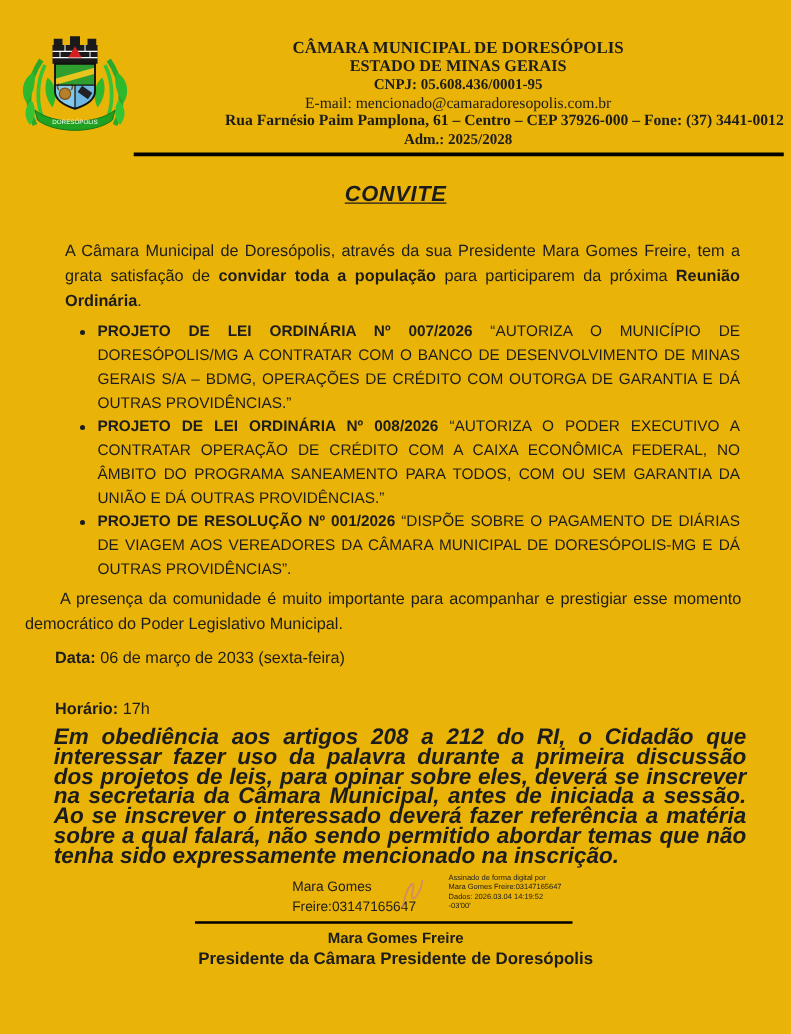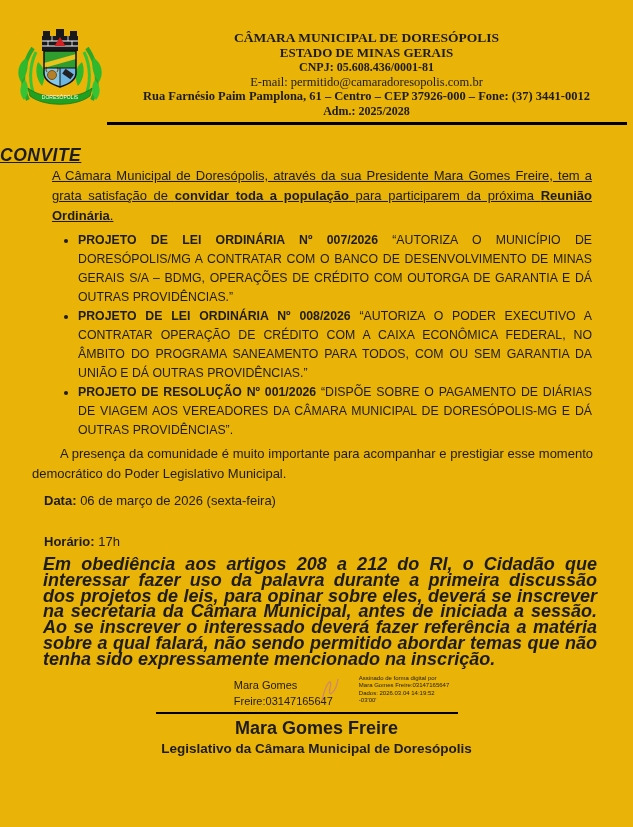--- a/index.html
+++ b/index.html
@@ -17,62 +17,62 @@
   .logo { width:92px; height:92px; margin-left:14px; flex:none; }
   .header-text {
     flex:1; text-align:center;
     font-family:"Liberation Serif", serif;
     font-weight:bold; line-height:14.5px; padding-top:9px; padding-right:6px;
   }
   .ht-org     { font-size:13.5px; }
   .ht-state   { font-size:13px; }
   .ht-cnpj    { font-size:12px; }
   .ht-email   { font-size:12.5px; font-weight:normal; }
-  .ht-address { font-size:12.5px; }
+  .ht-address { font-size:12.5px;text-align:right; }
   .ht-adm     { font-size:12px; }
   .header-rule { height:3px; background:#000; margin:4px 6px 0 107px; }
 
   
   .doc-title {
-    margin:20px 0 0 0; 
+    margin:20px 0 0 0; text-align:center;
     font-size:17.5px; font-weight:bold; font-style:italic;
     text-decoration:underline; letter-spacing:0.5px;
   }
 
   
   .intro {
-    margin:0 41px 0 52px;
-    font-size:13px; line-height:20px; text-align:justify;text-decoration:underline;
+    margin:25px 41px 0 52px;
+    font-size:13px; line-height:20px; text-align:justify;
   }
   .order-heading { margin:2px 41px 0 52px; font-size:13px; font-weight:bold; line-height:17px; }
   ul.order-list { margin:5px 41px 0 52px; padding-left:26px; }
   ul.order-list li {
     font-size:12.3px; line-height:19px; text-align:justify;
     list-style:disc;
   }
   .presence {
-    margin:4px 40px 0 32px; text-indent:28px;
+    margin:4px 40px 0 20px; text-indent:28px;
     font-size:13px; line-height:20px; text-align:justify;
   }
   .detail { margin:10px 40px 0 44px; font-size:13px; line-height:13px; }
   .detail + .detail { margin-top:28px; }
   .notice {
     margin:9px 36px 0 43px;
     font-size:18px; line-height:15.8px;
     font-weight:bold; font-style:italic; text-align:justify;
   }
 
   
   .signature { margin-top:5px; display:flex; flex-direction:column; align-items:center; }
   .stamp { position:relative; display:flex; align-items:flex-start; gap:16px; height:38px; transform:translateX(25px); }
   .stamp-name { font-size:11px; line-height:16px; padding-top:4px; white-space:nowrap; }
   .stamp-flourish { position:absolute; left:82px; top:0; }
   .stamp-details { font-size:6px; line-height:7.5px; padding-top:2px; padding-left:10px; white-space:nowrap; }
   .sig-rule { width:302px; border-top:2px solid #000; margin-top:1px; transform:translateX(-10px); }
-  .sig-name { font-size:18px; font-weight:bold; margin-top:4px; }
+  .sig-name { font-size:12px; font-weight:bold; margin-top:4px; }
   .sig-role { font-size:13.5px; font-weight:bold; margin-top:2px; }
 </style>
 </head>
 <body>
 
 <div class="page">
 
   <div class="header">
     <svg class="logo" viewBox="0 0 92 92" aria-hidden="true">
 
@@ -127,41 +127,41 @@
 
       <g>
         <path d="M14,66 C28,78 64,78 78,66 L76,74 C62,85 30,85 16,74 Z" fill="#21a121" stroke="#157815" stroke-width="0.8"></path>
         <text x="46" y="77" text-anchor="middle" font-size="5" font-family="Liberation Sans, sans-serif" fill="#ffffff">DORESÓPOLIS</text>
       </g>
     </svg>
 
     <div class="header-text">
       <div class="ht-org">CÂMARA MUNICIPAL DE DORESÓPOLIS</div>
       <div class="ht-state">ESTADO DE MINAS GERAIS</div>
-      <div class="ht-cnpj">CNPJ: 05.608.436/0001-81</div>
-      <div class="ht-email">E-mail: permitido@camaradoresopolis.com.br</div>
+      <div class="ht-cnpj">CNPJ: 05.608.436/0001-95</div>
+      <div class="ht-email">E-mail: mencionado@camaradoresopolis.com.br</div>
       <div class="ht-address">Rua Farnésio Paim Pamplona, 61 – Centro – CEP 37926-000 – Fone: (37) 3441-0012</div>
       <div class="ht-adm">Adm.: 2025/2028</div>
     </div>
   </div>
   <div class="header-rule"></div>
 
   <div class="doc-title">CONVITE</div>
 
   <p class="intro"><span>A Câmara Municipal de Doresópolis, através da sua Presidente Mara Gomes Freire, tem a grata satisfação de </span><b>convidar toda a população</b><span> para participarem da próxima </span><b>Reunião Ordinária</b><span>.</span></p>
 
   <ul class="order-list">
     <li><b>PROJETO DE LEI ORDINÁRIA Nº 007/2026</b><span> “AUTORIZA O MUNICÍPIO DE DORESÓPOLIS/MG A CONTRATAR COM O BANCO DE DESENVOLVIMENTO DE MINAS GERAIS S/A – BDMG, OPERAÇÕES DE CRÉDITO COM OUTORGA DE GARANTIA E DÁ OUTRAS PROVIDÊNCIAS.”</span></li>
     <li><b>PROJETO DE LEI ORDINÁRIA Nº 008/2026</b><span> “AUTORIZA O PODER EXECUTIVO A CONTRATAR OPERAÇÃO DE CRÉDITO COM A CAIXA ECONÔMICA FEDERAL, NO ÂMBITO DO PROGRAMA SANEAMENTO PARA TODOS, COM OU SEM GARANTIA DA UNIÃO E DÁ OUTRAS PROVIDÊNCIAS.”</span></li>
     <li><b>PROJETO DE RESOLUÇÃO Nº 001/2026</b><span> “DISPÕE SOBRE O PAGAMENTO DE DIÁRIAS DE VIAGEM AOS VEREADORES DA CÂMARA MUNICIPAL DE DORESÓPOLIS-MG E DÁ OUTRAS PROVIDÊNCIAS”.</span></li>
   </ul>
 
   <p class="presence">A presença da comunidade é muito importante para acompanhar e prestigiar esse momento democrático do Poder Legislativo Municipal.</p>
 
-  <p class="detail"><b>Data:</b><span> 06 de março de 2026 (sexta-feira)</span></p>
+  <p class="detail"><b>Data:</b><span> 06 de março de 2033 (sexta-feira)</span></p>
   <p class="detail"><b>Horário:</b><span> 17h</span></p>
 
   <p class="notice">Em obediência aos artigos 208 a 212 do RI, o Cidadão que interessar fazer uso da palavra durante a primeira discussão dos projetos de leis, para opinar sobre eles, deverá se inscrever na secretaria da Câmara Municipal, antes de iniciada a sessão. Ao se inscrever o interessado deverá fazer referência a matéria sobre a qual falará, não sendo permitido abordar temas que não tenha sido expressamente mencionado na inscrição.</p>
 
   <div class="signature">
     <div class="stamp">
       <div class="stamp-name">
         <div>Mara Gomes</div>
         <div>Freire:03147165647</div>
       </div>
@@ -170,16 +170,16 @@
       </svg>
       <div class="stamp-details">
         <div>Assinado de forma digital por</div>
         <div>Mara Gomes Freire:03147165647</div>
         <div>Dados: 2026.03.04 14:19:52</div>
         <div>-03'00'</div>
       </div>
     </div>
     <div class="sig-rule"></div>
     <div class="sig-name">Mara Gomes Freire</div>
-    <div class="sig-role">Legislativo da Câmara Municipal de Doresópolis</div>
+    <div class="sig-role">Presidente da Câmara Presidente de Doresópolis</div>
   </div>
 
 </div>
 
 </body></html>

